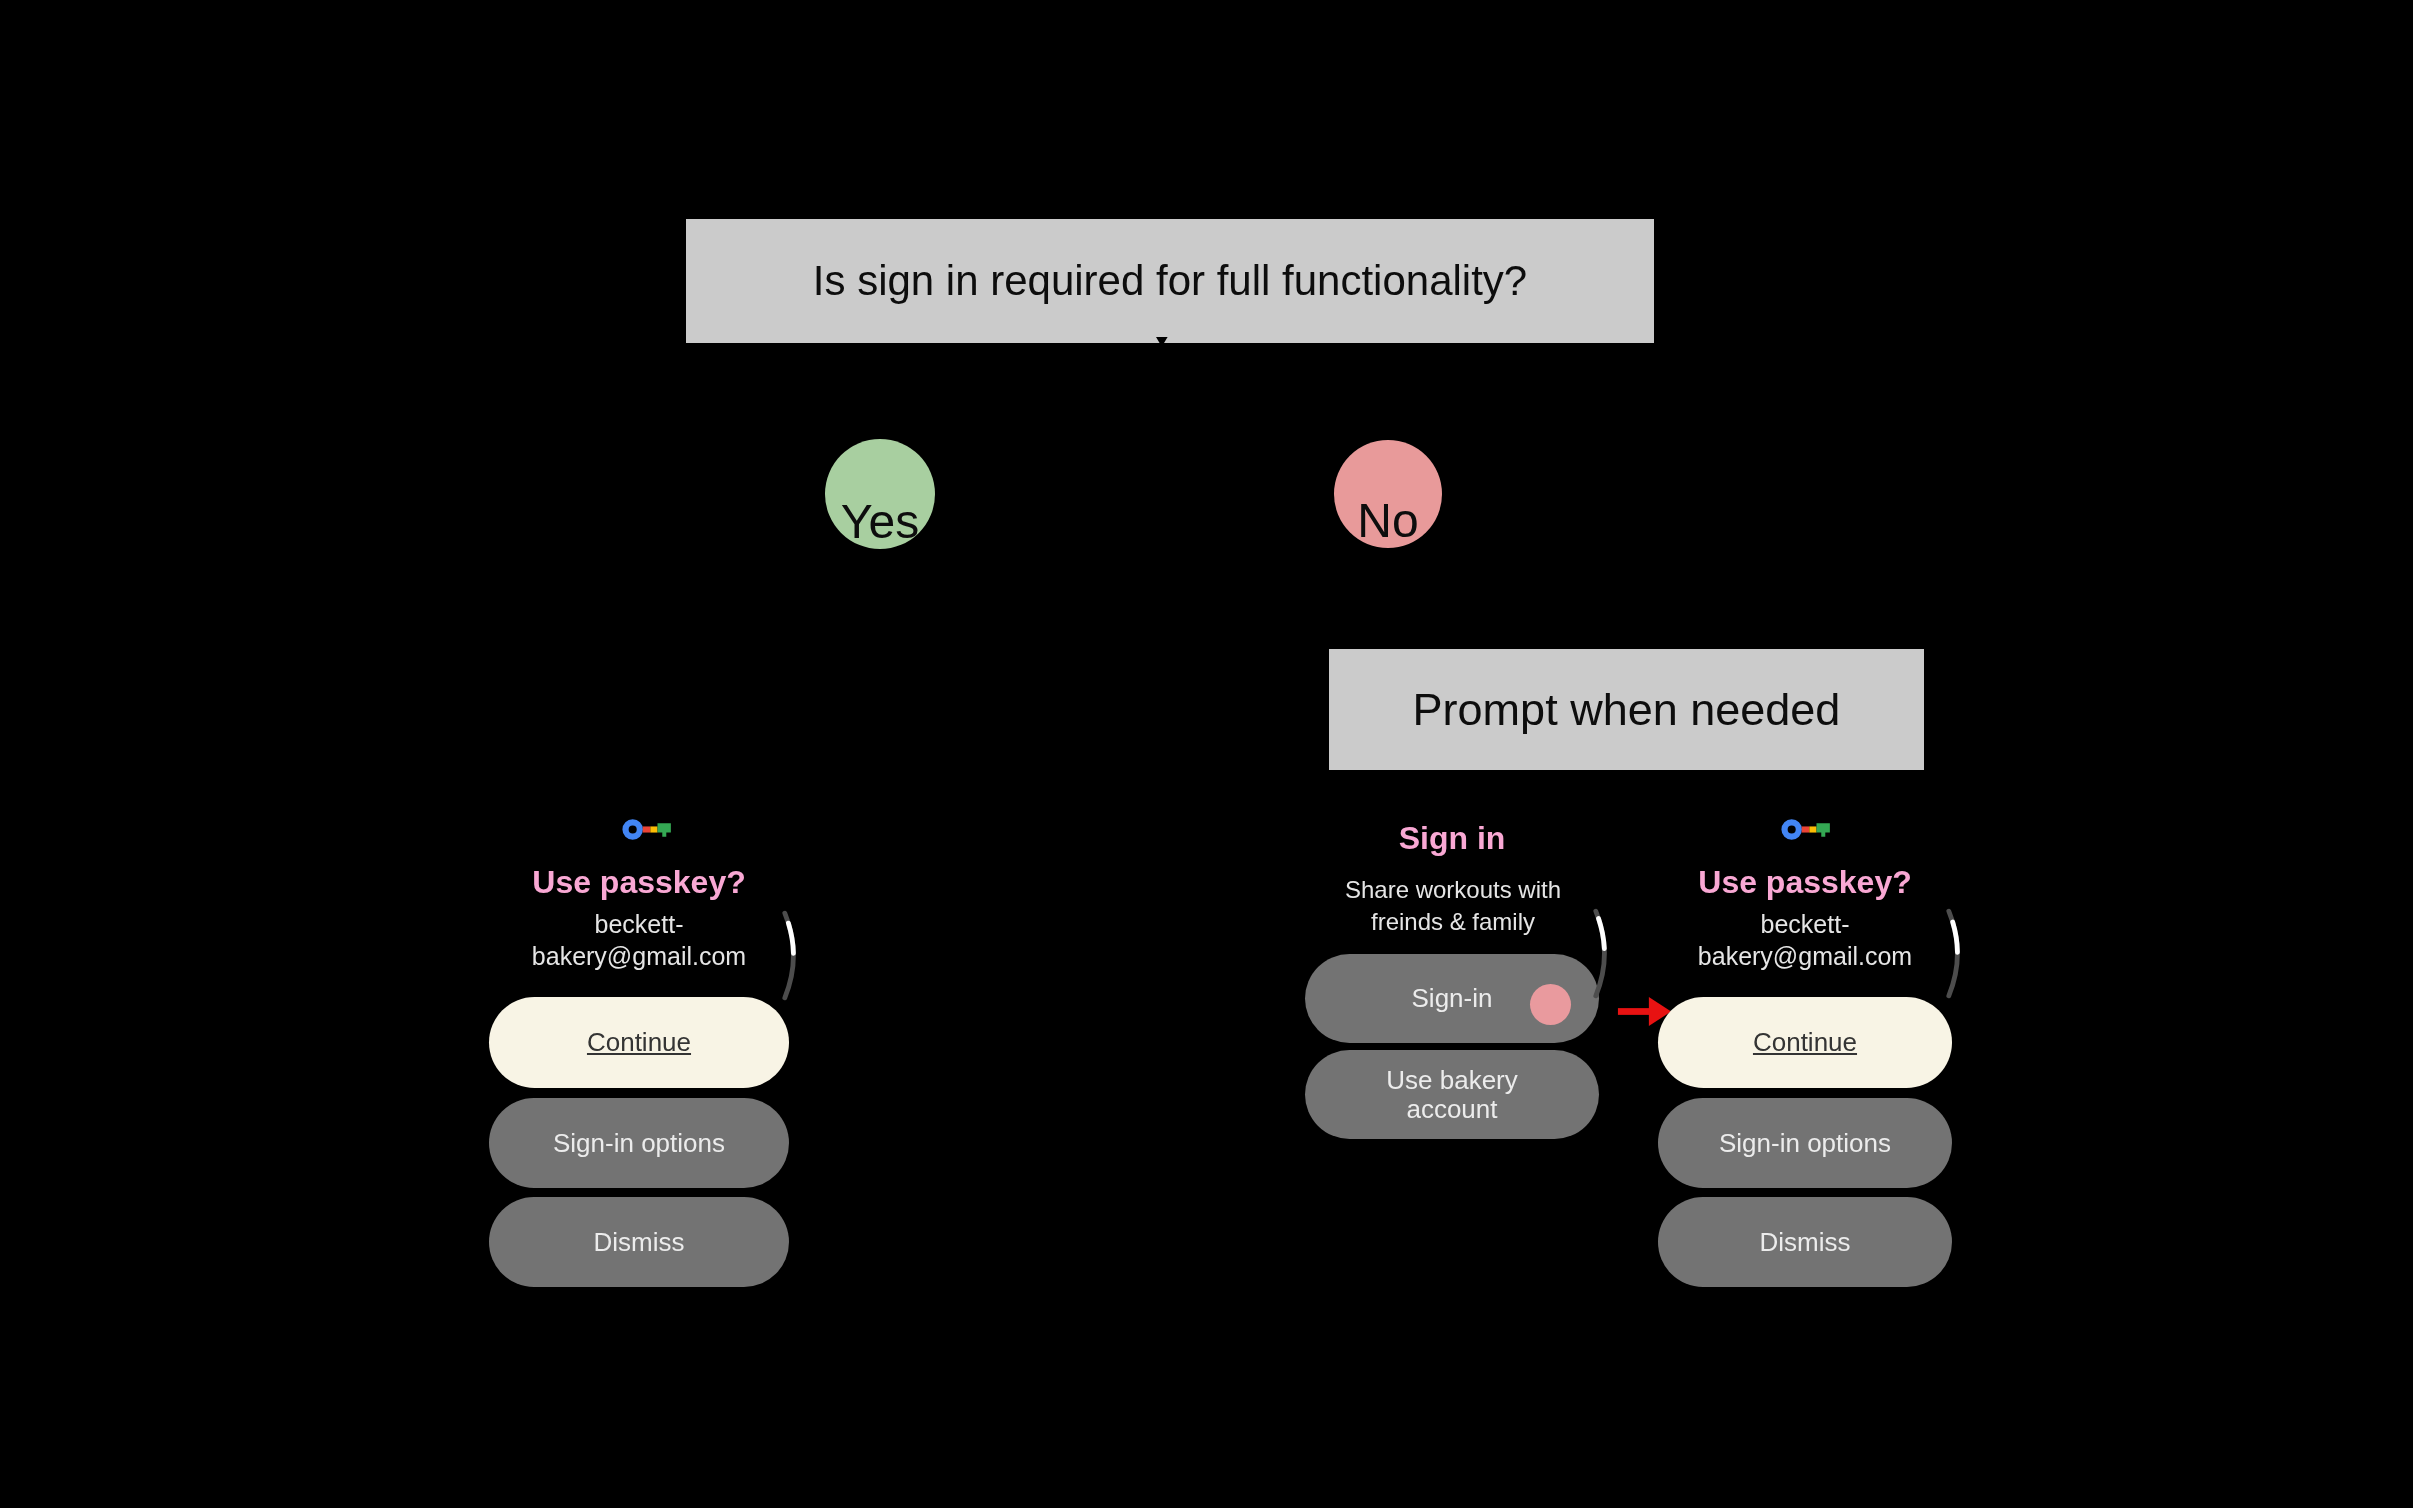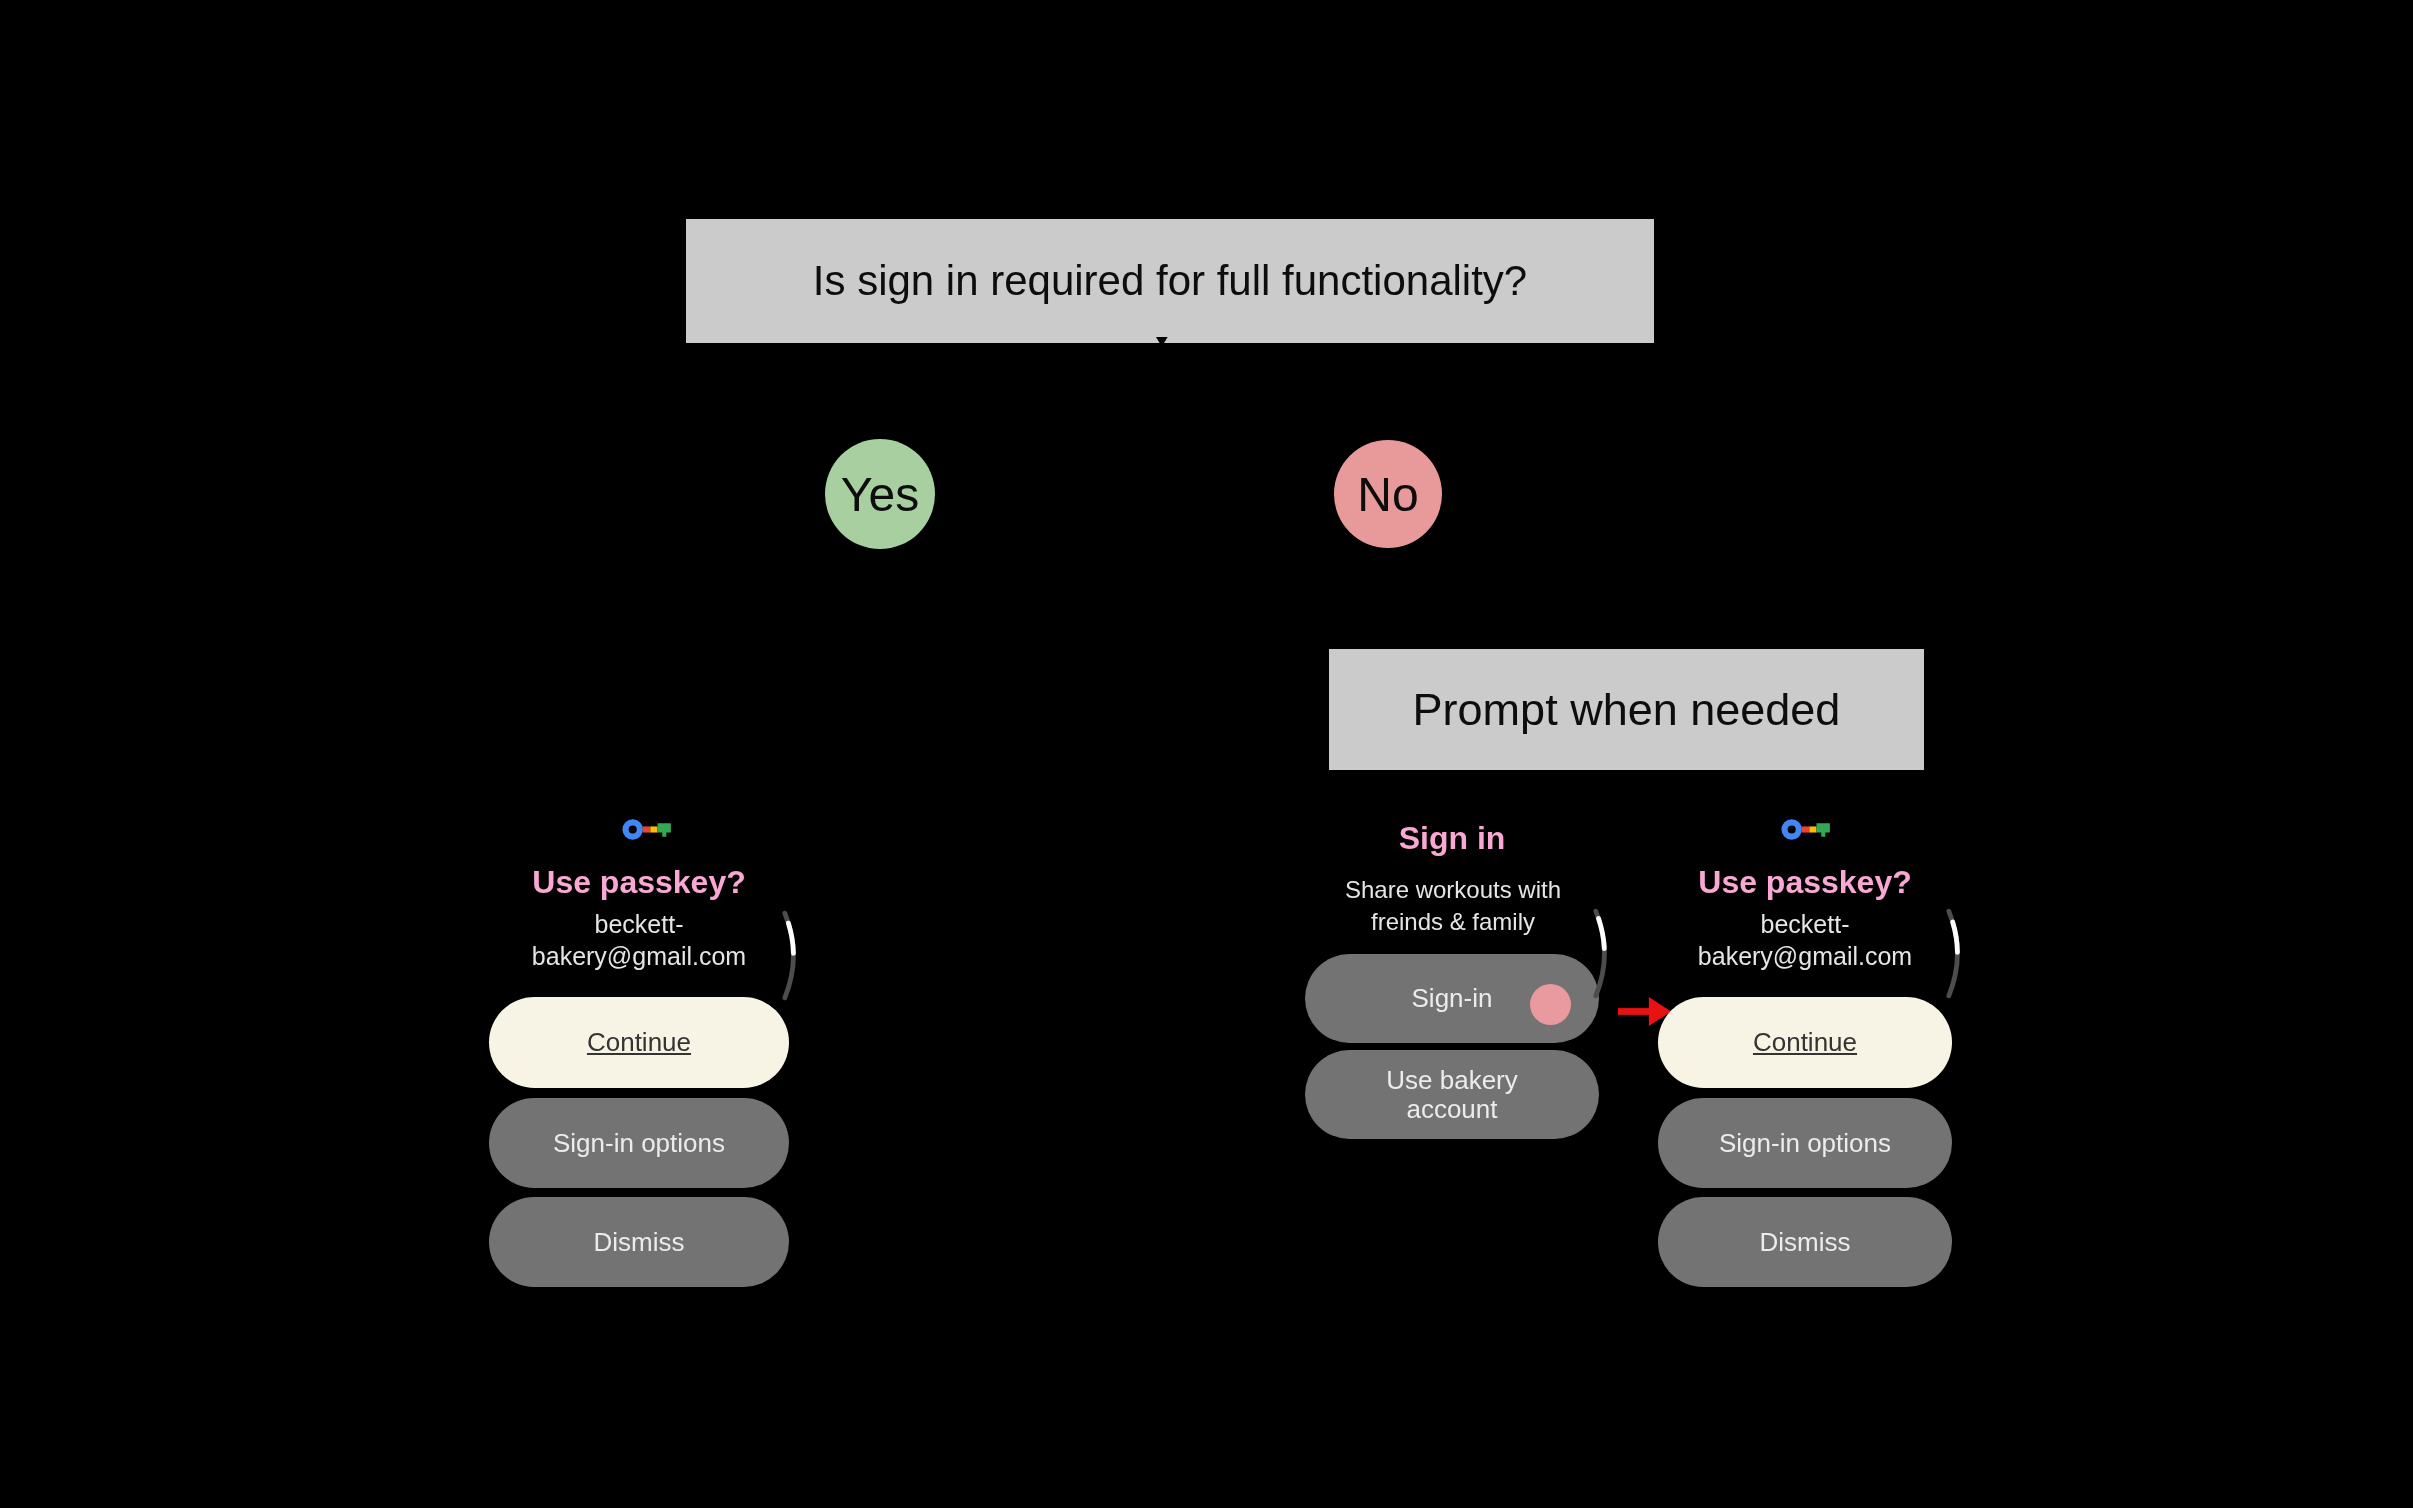--- a/index.html
+++ b/index.html
@@ -7,21 +7,21 @@
     position:relative; width:2138px; height:1508px; background:#000;
     font-family:"Liberation Sans", sans-serif; overflow:hidden;
   }
   .abs { position:absolute; }
   .gbox {
     background:#cbcbcb; color:#0d0d0d;
     display:flex; align-items:center; justify-content:center;
   }
   .circle {
     border-radius:50%; color:#0d0d0d;
-    display:flex; align-items:center; justify-content:center;
+    display:flex; align-items:flex-end; justify-content:center;
   }
   .pill {
     border-radius:48px; font-size:26px; font-weight:500;
     display:flex; align-items:center; justify-content:center;
     flex-direction:column; line-height:29px; text-align:center;
   }
   .pill.cream { background:#f8f4e5; color:#343434;text-decoration:underline; }
   .pill.dark  { background:#737373; color:#ececec; }
   .whead { font-weight:bold; font-size:32px; color:#f9a8d4; text-align:center; line-height:39px; }
   .wsub  { font-size:25px; color:#e5e5e5; text-align:center; line-height:32px; }

